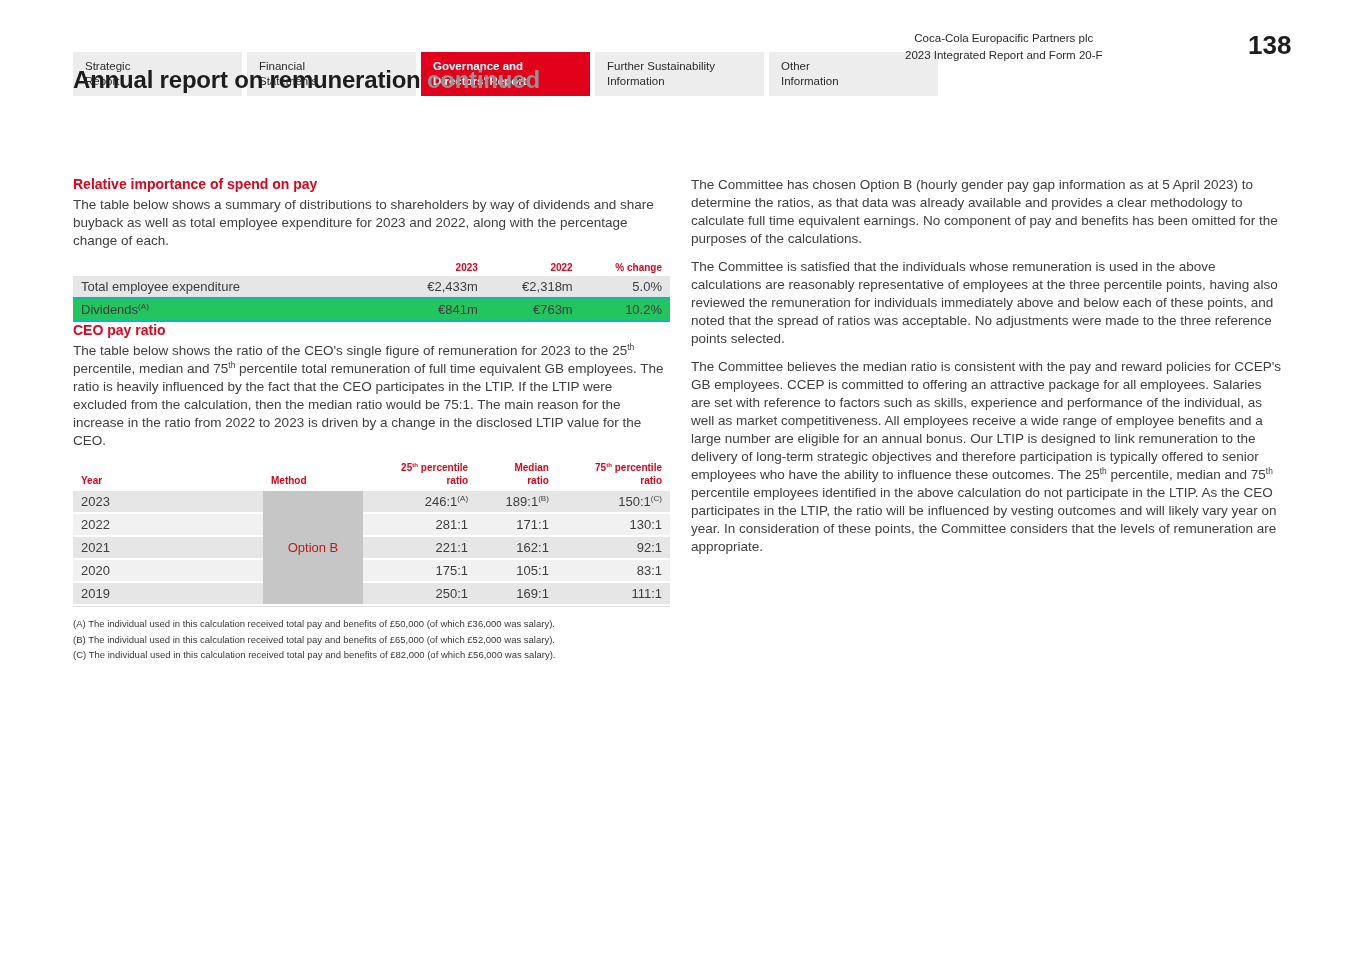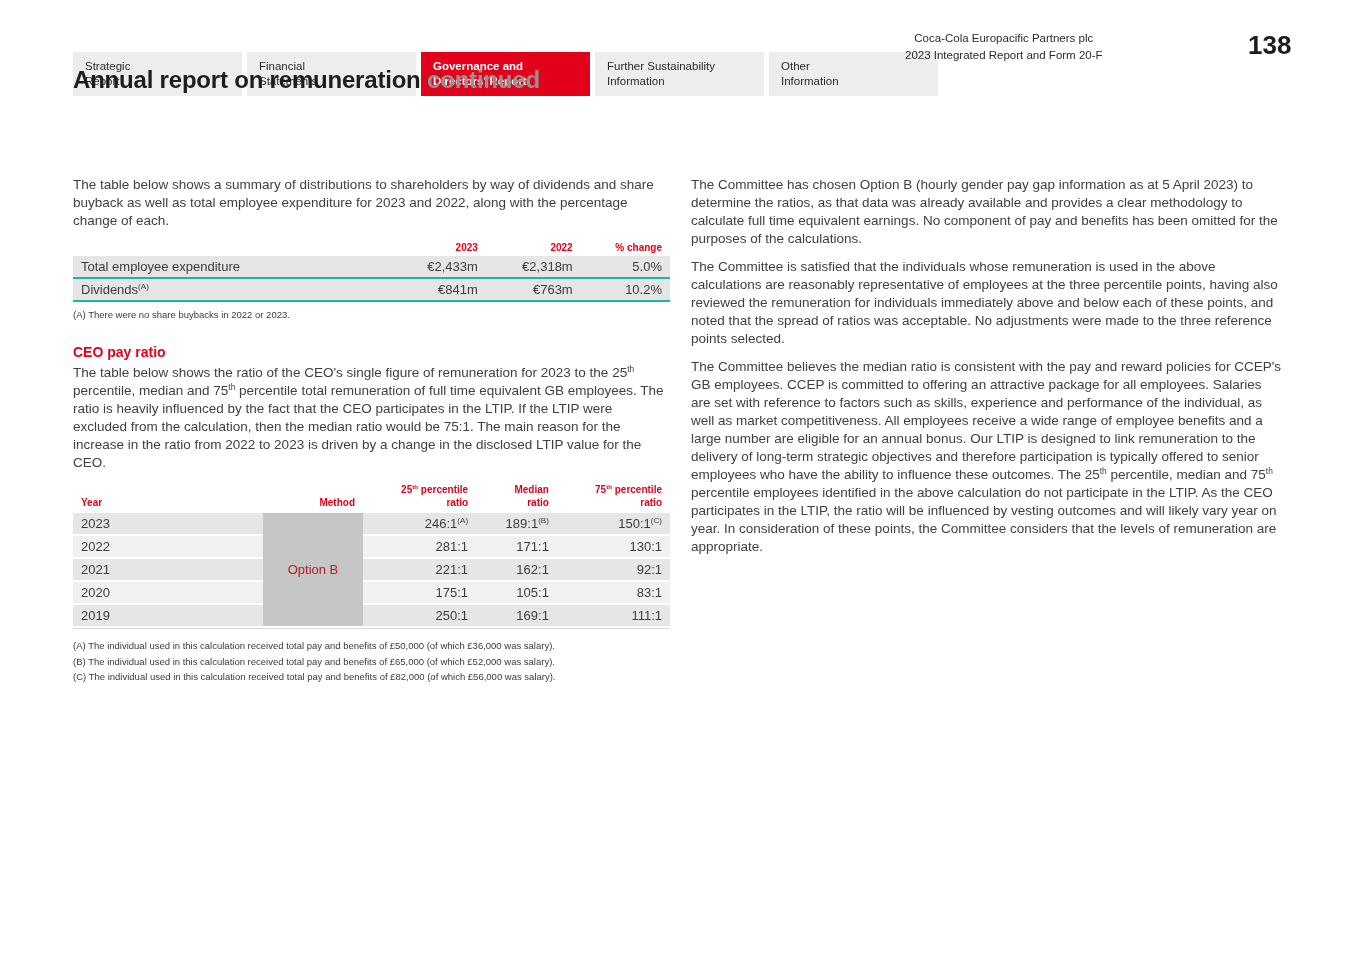--- a/index.html
+++ b/index.html
@@ -29,29 +29,29 @@
   table { width:100%; border-collapse:separate; border-spacing:0; }
   th, td { font-size:13px; }
 
   
   .t1 { margin-top:6px; }
   .t1 th { font-size:10px; font-weight:bold; color:#e2001a; text-align:right; padding:2px 8px 3px 8px; vertical-align:bottom; }
   .t1 th.lbl { width:318px; text-align:left; }
   .t1 td { padding:3px 8px; text-align:right; border-bottom:2px solid #14b8a6; color:#3d3d3d; }
   .t1 td.lbl { text-align:left; }
   .t1 tbody tr:nth-child(1) td { background:#e6e6e6; }
-  .t1 tbody tr:nth-child(2) td { background:#e5e5e5; }
+  .t1 tbody tr:nth-child(2) td { background:#22c55e; }
 
   .footnote { font-size:9.5px; color:#3a3a3a; margin:7px 0 24px 0; }
 
   
   .t2 { margin-top:6px; border-bottom:1px solid #dcdcdc; }
   .t2 th { font-size:10px; font-weight:bold; color:#e2001a; vertical-align:bottom; padding:2px 8px 4px 8px; line-height:1.25; }
   .t2 th.year { width:190px; text-align:left; }
-  .t2 th.method { width:100px; text-align:right; }
+  .t2 th.method { width:100px; text-align:left; }
   .t2 th.num { text-align:right; }
   .t2 td { padding:3px 8px; border-bottom:2px solid #ffffff; color:#3d3d3d; }
   .t2 td.year { text-align:left; }
   .t2 td.num { text-align:right; }
   .t2 td.method-cell { background:#c6c6c6; text-align:center; vertical-align:middle; color:#b91c1c; border-bottom:2px solid #ffffff; }
   .t2 tr.shade-a td.cell { background:#e6e6e6; }
   .t2 tr.shade-b td.cell { background:#f1f1f1; }
 
   .footnotes { margin-top:9px; }
   .footnotes div { font-size:9.5px; line-height:1.65; color:#3a3a3a; }
@@ -87,20 +87,21 @@
   <div class="company">
     <div>Coca-Cola Europacific Partners plc</div>
     <div>2023 Integrated Report and Form 20-F</div>
   </div>
   <div class="pageno">138</div>
 
   <h1><span>Annual report on remuneration</span> <span class="cont">continued</span></h1>
 
   <div class="col-left">
 
+    <div class="sec-heading">Relative importance of spend on pay</div>
     <p class="para">The table below shows a summary of distributions to shareholders by way of dividends and share buyback as well as total employee expenditure for 2023 and 2022, along with the percentage change of each.</p>
 
     <table class="t1">
       <thead>
         <tr>
           <th class="lbl"></th>
           <th>2023</th>
           <th>2022</th>
           <th>% change</th>
         </tr>
@@ -114,21 +115,20 @@
         </tr>
         <tr>
           <td class="lbl"><span>Dividends</span><sup>(A)</sup></td>
           <td>€841m</td>
           <td>€763m</td>
           <td>10.2%</td>
         </tr>
       </tbody>
     </table>
 
-    <div class="footnote">(A)  There were no share buybacks in 2022 or 2023.</div>
 
     <div class="sec-heading">CEO pay ratio</div>
     <p class="para"><span>The table below shows the ratio of the CEO's single figure of remuneration for 2023 to the 25</span><sup>th</sup><span> percentile, median and 75</span><sup>th</sup><span> percentile total remuneration of full time equivalent GB employees. The ratio is heavily influenced by the fact that the CEO participates in the LTIP. If the LTIP were excluded from the calculation, then the median ratio would be 75:1. The main reason for the increase in the ratio from 2022 to 2023 is driven by a change in the disclosed LTIP value for the CEO.</span></p>
 
     <table class="t2">
       <thead>
         <tr>
           <th class="year">Year</th>
           <th class="method">Method</th>
           <th class="num"><span>25</span><sup>th</sup><span> percentile</span><br><span>ratio</span></th>

